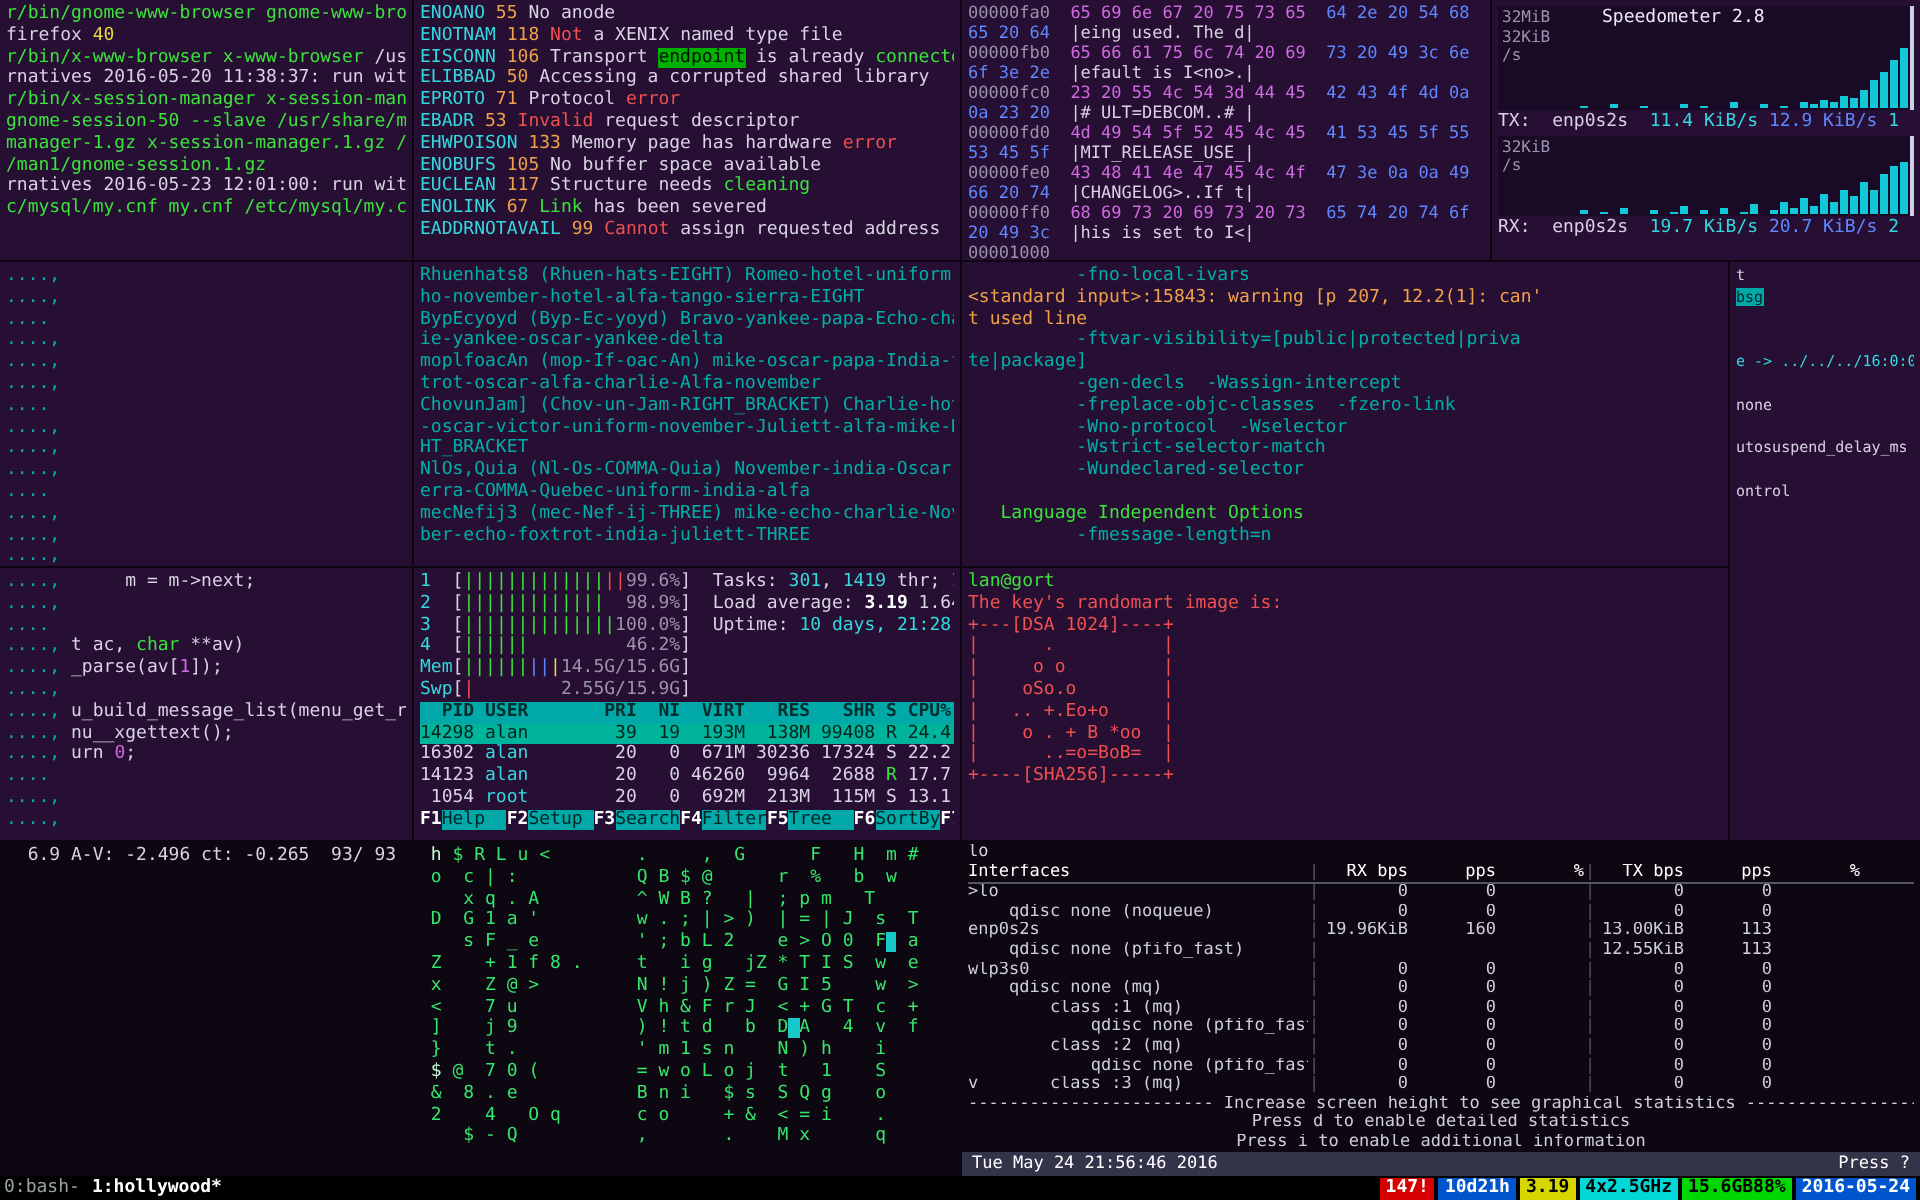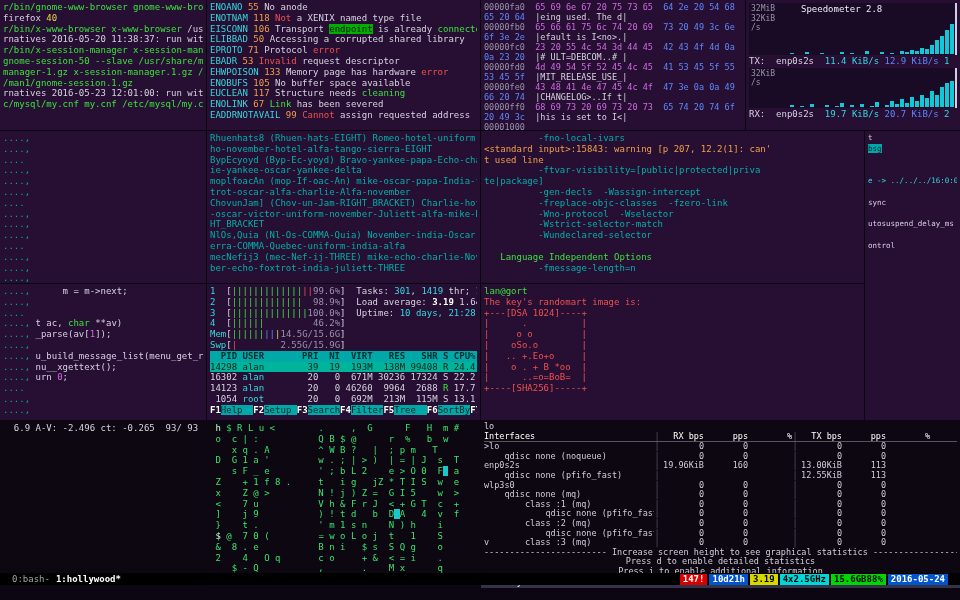--- a/index.html
+++ b/index.html
@@ -33,22 +33,22 @@
   .bmon .tline{height:9.6px;line-height:9.6px}
   .bmon-row{display:flex;white-space:pre;height:9.6px;overflow:hidden;color:#cfcfd8}
   .bmon-header{color:#ffffff;border-bottom:1px solid #55556a}
   .bmon-name{width:170px;overflow:hidden;white-space:pre;flex:none}
   .bmon-cell{width:44px;text-align:right;flex:none;overflow:hidden}
   .bmon-sep{width:6px;text-align:center;color:#55556a;flex:none}
   .bmon-msg{text-align:center;color:#cfcfd8;height:9.6px;overflow:hidden;white-space:pre}
   .bmon-bar{position:absolute;left:0;right:0;bottom:0;height:12px;background:#33334a;color:#fff;
     display:flex;justify-content:space-between;padding:0 5px;line-height:12px}
   
-  .statusbar{position:absolute;left:0;right:0;bottom:15px;height:12px;background:#000;color:#c8c8c8;
-    display:flex;justify-content:space-between;align-items:center;padding:0 12px;line-height:12px}
+  .statusbar{position:absolute;left:0;right:0;bottom:0;height:12px;background:#000;color:#c8c8c8;
+    display:flex;justify-content:space-between;align-items:center;padding:0 2px;line-height:12px}
   .twin{margin-right:6px;color:#9aa5a0}
   .twin.active{color:#ffffff;font-weight:bold}
   .badge{display:inline-block;padding:0 3px;margin-left:2px;font-weight:bold;line-height:11px}
 </style>
 </head>
 <body>
 
 <div class="screen">
 
   <section class="pane" style="left:0;top:0;width:206px;height:130px">
@@ -243,21 +243,21 @@
   </section>
 
   <section class="pane small" style="left:865px;top:131px;width:95px;height:289px">
     <div>
         <div class="tline"><span class="c-fg">t</span></div>
         <div class="tline"><span class="c-hc">bsg</span></div>
         <div class="tline">&nbsp;</div>
         <div class="tline">&nbsp;</div>
         <div class="tline"><span class="c-cy">e -&gt; ../../../16:0:0:0</span></div>
         <div class="tline">&nbsp;</div>
-        <div class="tline"><span class="c-fg">sync</span></div>
+        <div class="tline"><span class="c-fg">none</span></div>
         <div class="tline">&nbsp;</div>
         <div class="tline"><span class="c-fg">utosuspend_delay_ms</span></div>
         <div class="tline">&nbsp;</div>
         <div class="tline"><span class="c-fg">ontrol</span></div>
       </div>
   </section>
 
   <section class="pane" style="left:0;top:284px;width:206px;height:136px">
     <div>
         <div class="tline"><span class="c-te">....,</span><span class="c-fg">      m = m-&gt;next;</span></div>

